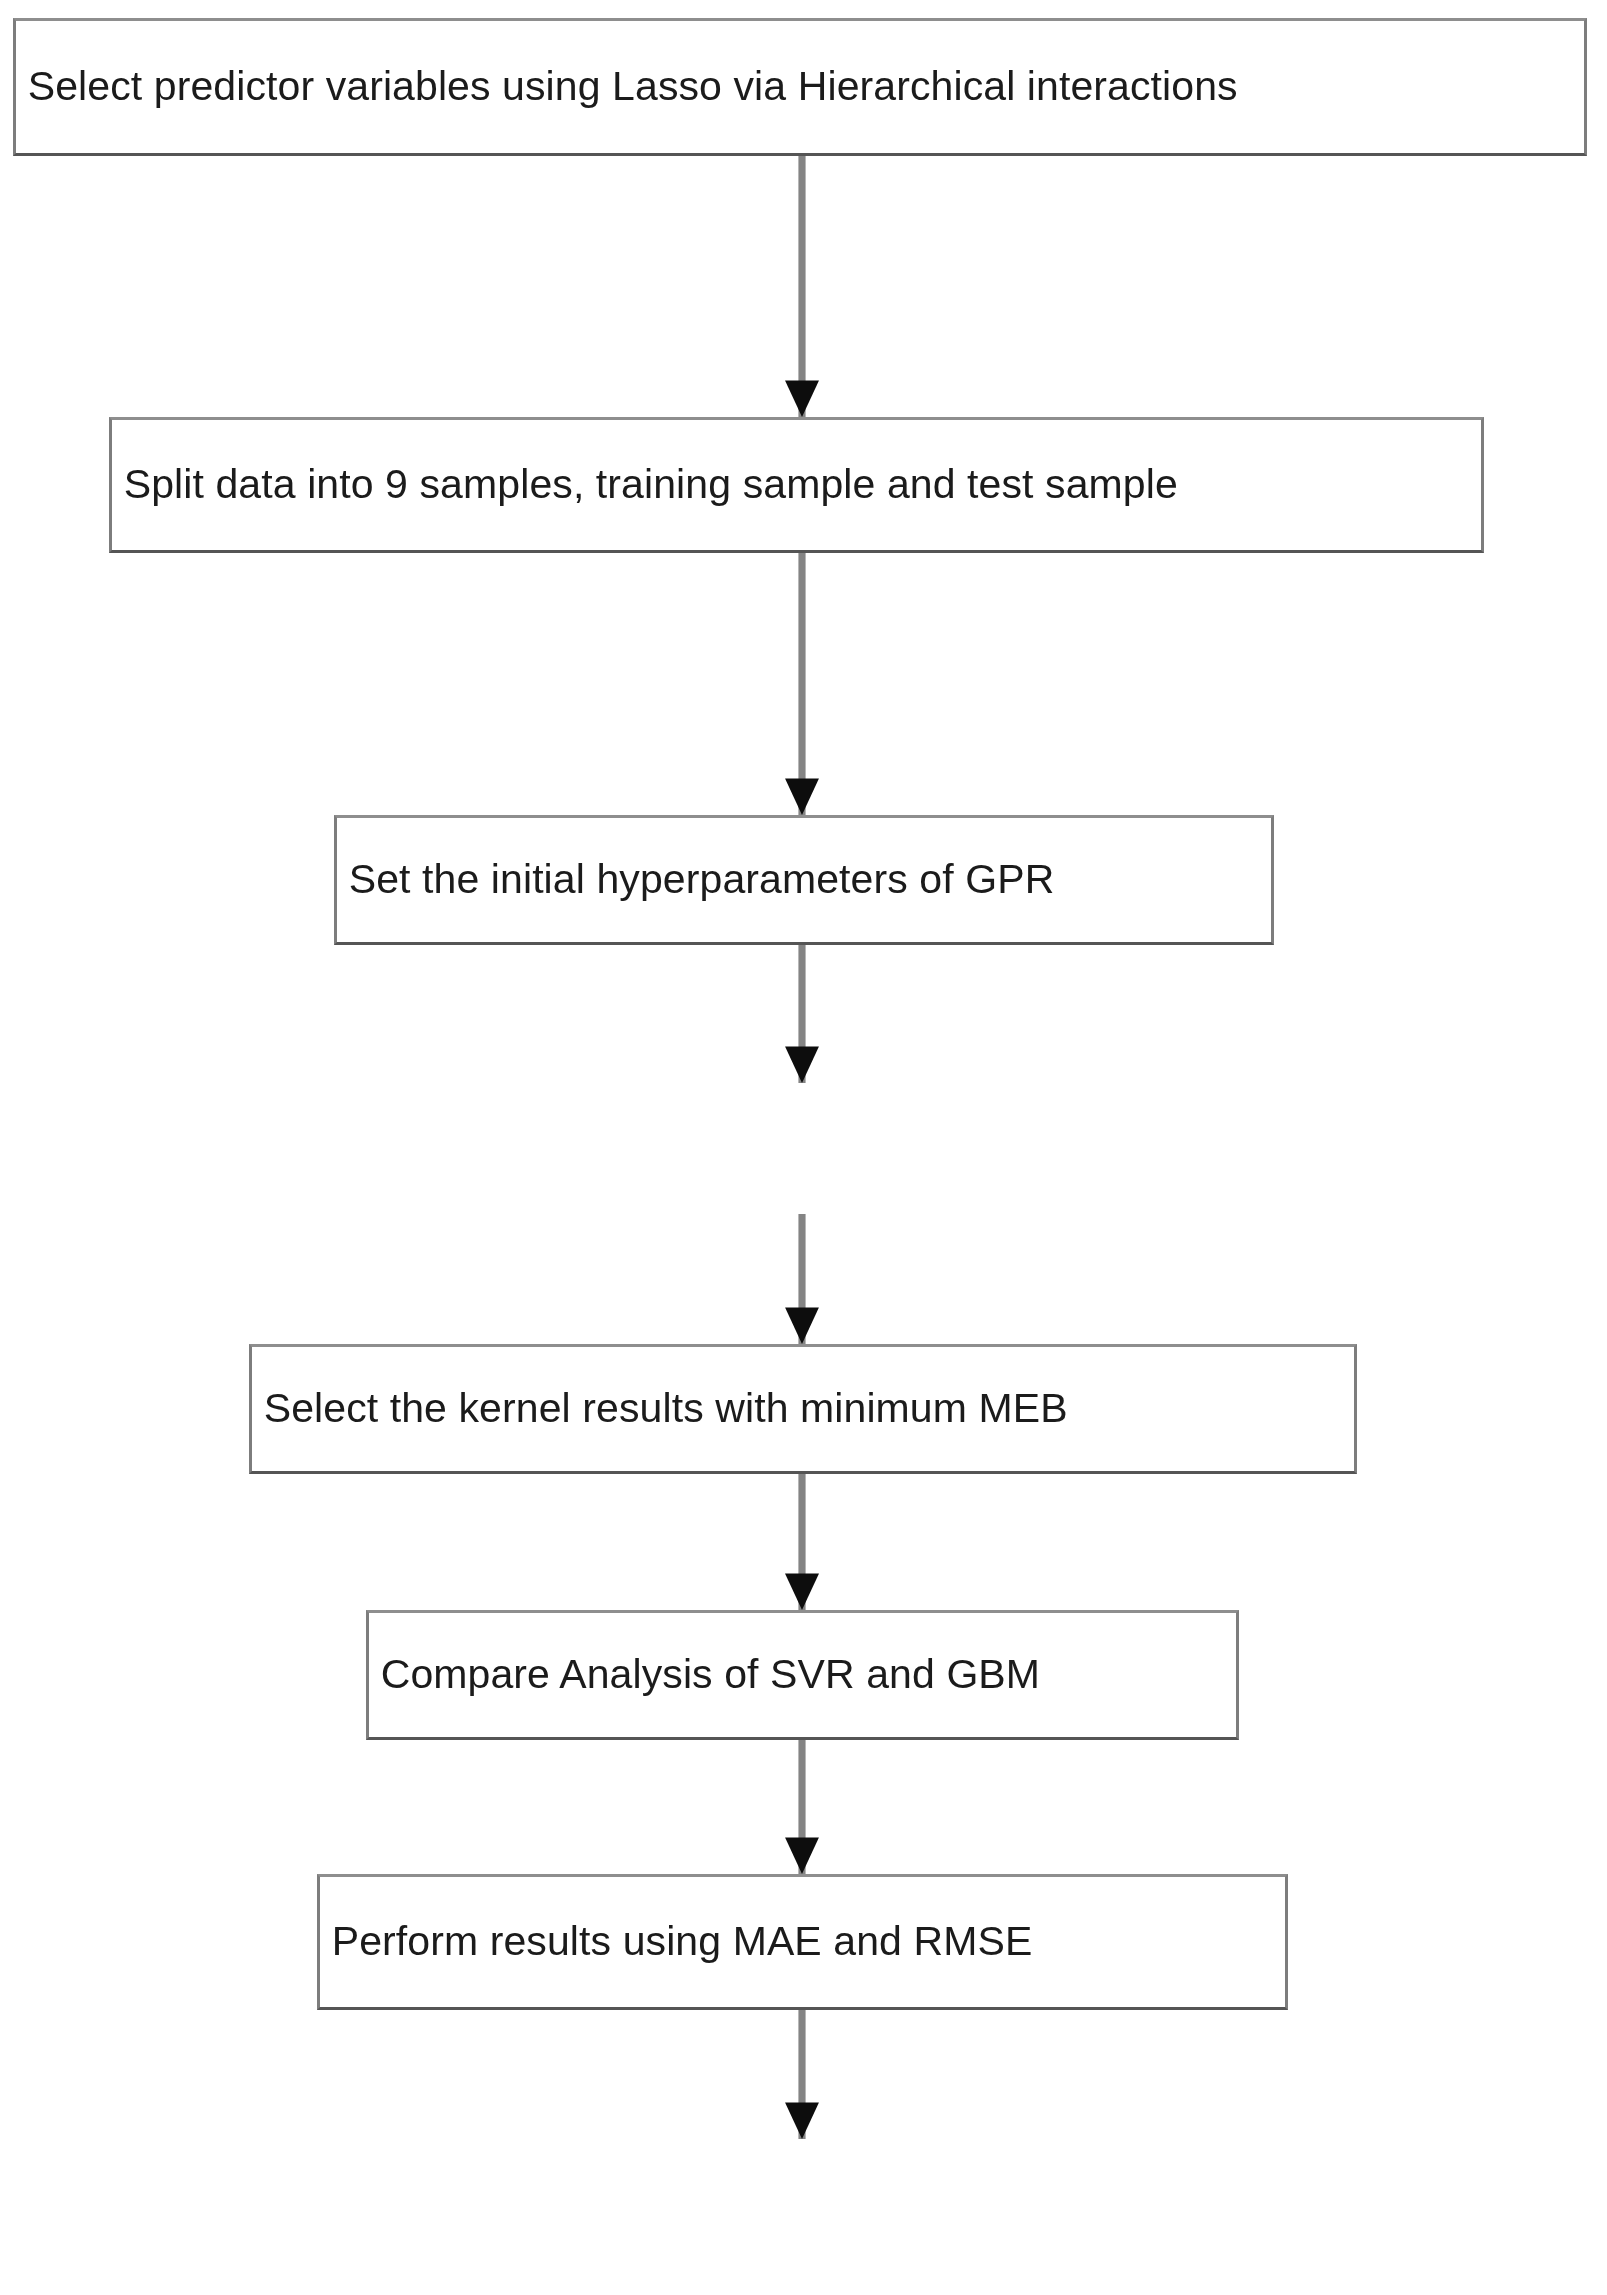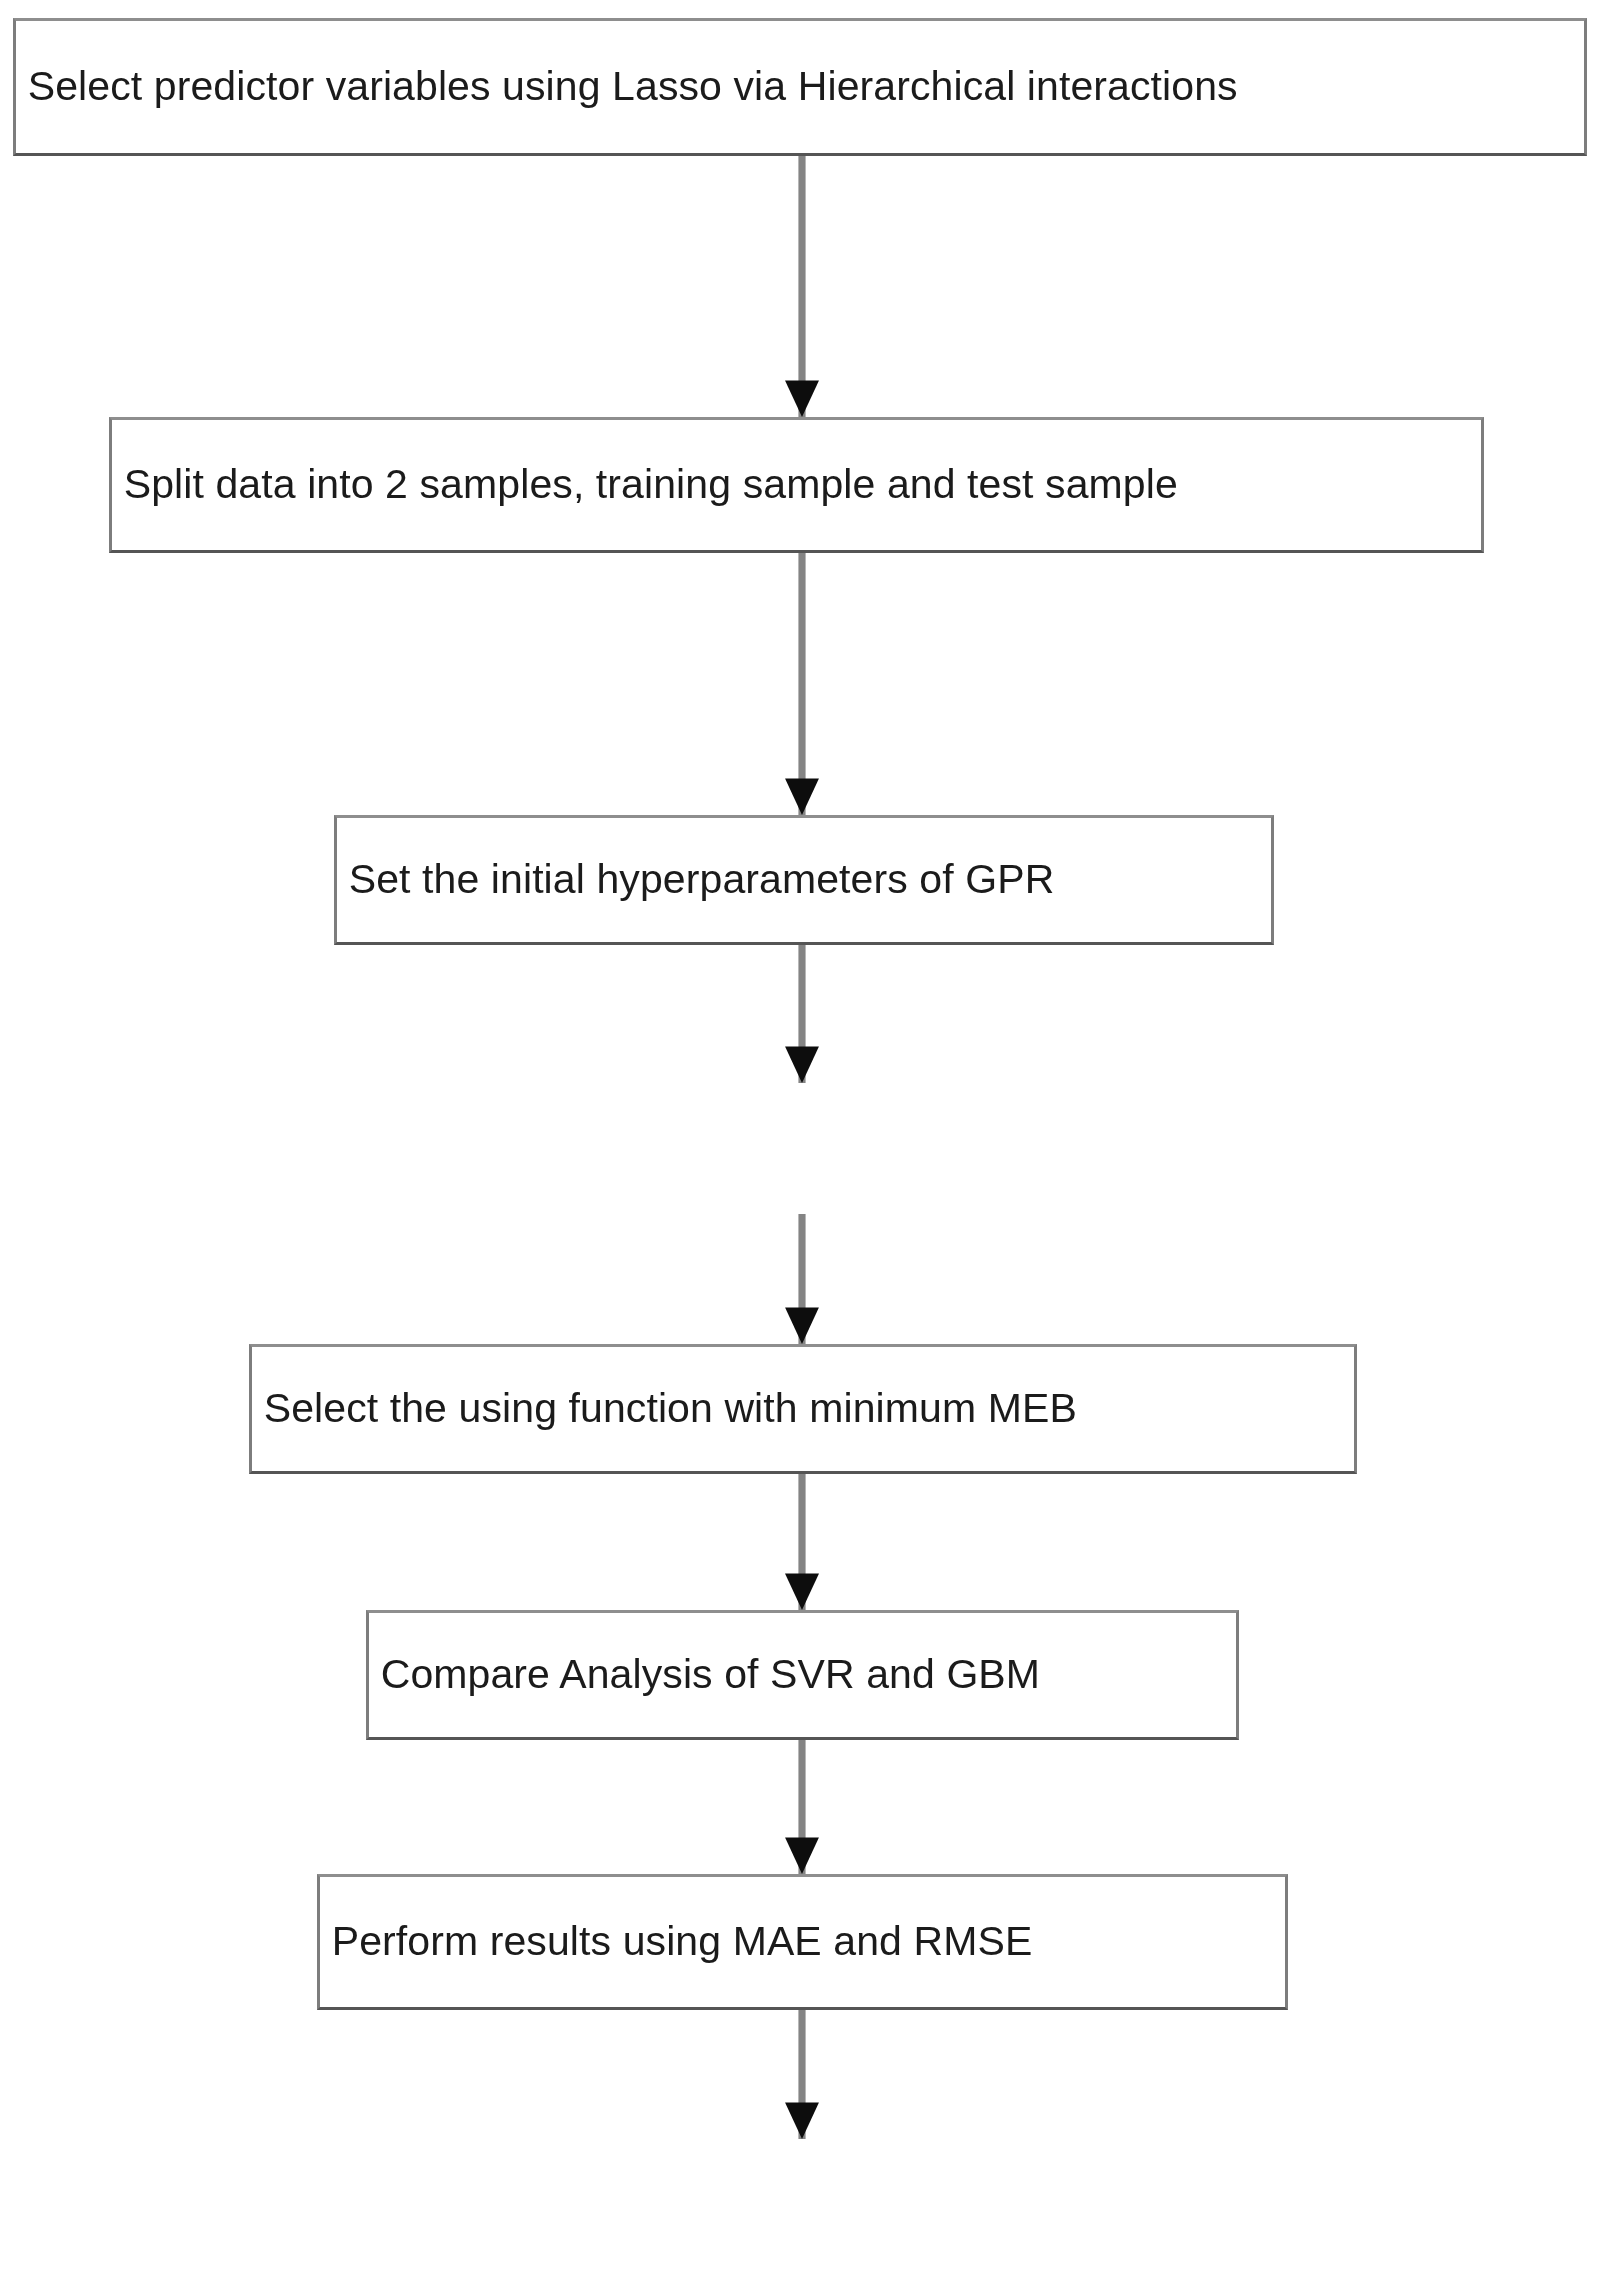--- a/index.html
+++ b/index.html
@@ -80,27 +80,27 @@
       <polygon class="conn-head" points="12,150 64,150 38,206"></polygon>
     </svg>
     <svg class="connector" width="50" height="129" style="left: 777px; top: 2010px;" viewBox="0 0 76 198">
       <line class="conn-line" x1="38" y1="0" x2="38" y2="198"></line>
       <polygon class="conn-head" points="12,142 64,142 38,198"></polygon>
     </svg>
     <div class="node" style="left: 13px; top: 18px; width: 1574px; height: 138px;">
       <span class="node-label">Select predictor variables using Lasso via Hierarchical interactions</span>
     </div>
     <div class="node" style="left: 109px; top: 417px; width: 1375px; height: 136px;">
-      <span class="node-label">Split data into 2 samples, training sample and test sample</span>
+      <span class="node-label">Split data into 9 samples, training sample and test sample</span>
     </div>
     <div class="node" style="left: 334px; top: 815px; width: 940px; height: 130px;">
       <span class="node-label">Set the initial hyperparameters of GPR</span>
     </div>
     <div class="node" style="left: 249px; top: 1344px; width: 1108px; height: 130px;">
-      <span class="node-label">Select the using function with minimum MEB</span>
+      <span class="node-label">Select the kernel results with minimum MEB</span>
     </div>
     <div class="node" style="left: 366px; top: 1610px; width: 873px; height: 130px;">
       <span class="node-label">Compare Analysis of SVR and GBM</span>
     </div>
     <div class="node" style="left: 317px; top: 1874px; width: 971px; height: 136px;">
       <span class="node-label">Perform results using MAE and RMSE</span>
     </div>
   </div>
 
 

